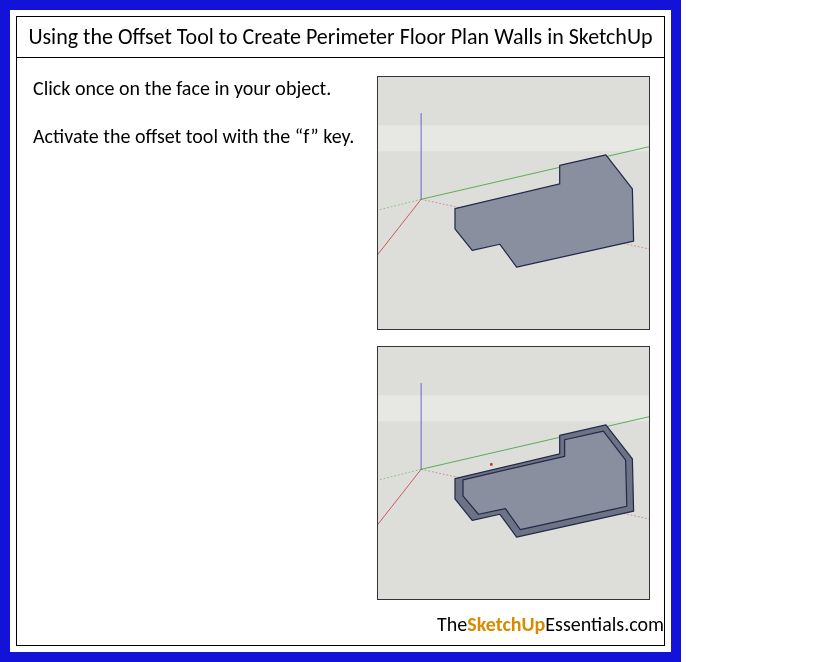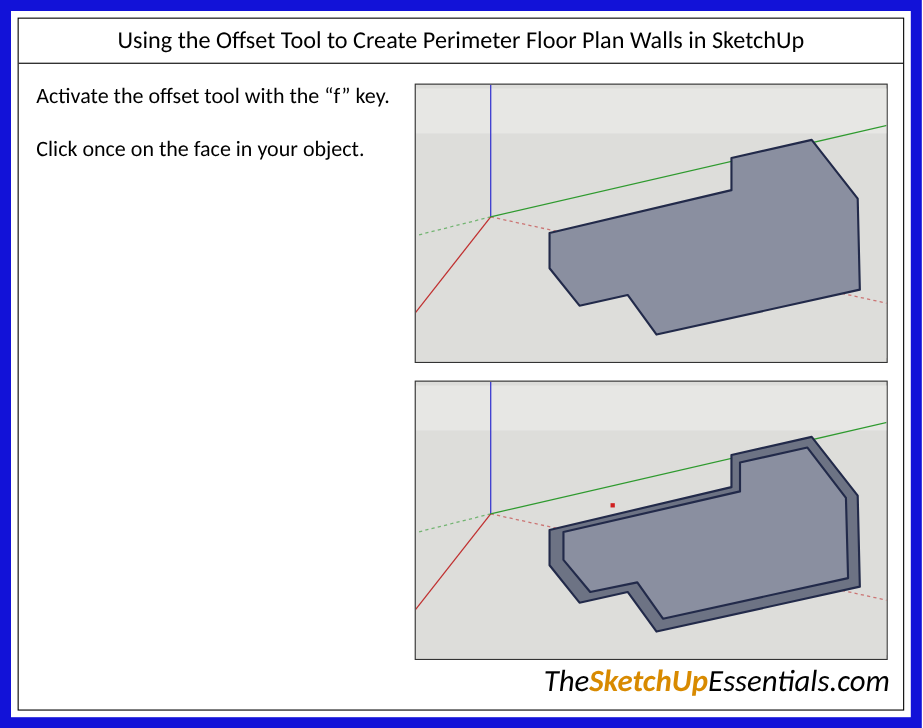--- a/index.html
+++ b/index.html
@@ -2,21 +2,21 @@
 <html><head>
 <meta charset="utf-8">
 <style>
   body {
     margin: 0;
     padding: 0;
     font-family: Calibri, "Segoe UI", Arial, sans-serif;
     background: #ffffff;
   }
   .outer-frame {
-    width: 838px;
+    width: 681px;
     height: 662px;
     box-sizing: border-box;
     border: 10px solid #1212d8;
     background: #ffffff;
     position: relative;
   }
   .inner-frame {
     position: absolute;
     top: 6px;
     left: 6px;
@@ -67,45 +67,44 @@
     position: relative;
     overflow: hidden;
   }
   .sketch-panel svg {
     width: 100%;
     height: 100%;
     display: block;
   }
   .footer-link {
     position: absolute;
-    right: 12px;
+    right: 0;
     bottom: 6px;
-    font-size: 28px;
+    font-size: 20px;
     color: #000;
     white-space: nowrap;
-    font-style: italic;
   }
   .footer-link .accent {
     color: #d88a00;
     font-weight: bold;
   }
 </style>
 </head>
 <body>
 
 <div class="outer-frame">
   <div class="inner-frame">
 
     <div class="title-bar">Using the Offset Tool to Create Perimeter Floor Plan Walls in SketchUp</div>
 
     <div class="content">
 
       <div class="text-col">
+        <p>Click once on the face in your object.</p>
         <p>Activate the offset tool with the “f” key.</p>
-        <p>Click once on the face in your object.</p>
       </div>
 
       <div class="img-col">
 
         <div class="sketch-panel">
           <svg viewBox="0 0 440 252">
 
             <rect x="0" y="0" width="440" height="252" fill="#ddddda"></rect>
             <rect x="0" y="0" width="440" height="42" fill="#e7e7e4"></rect>
 

